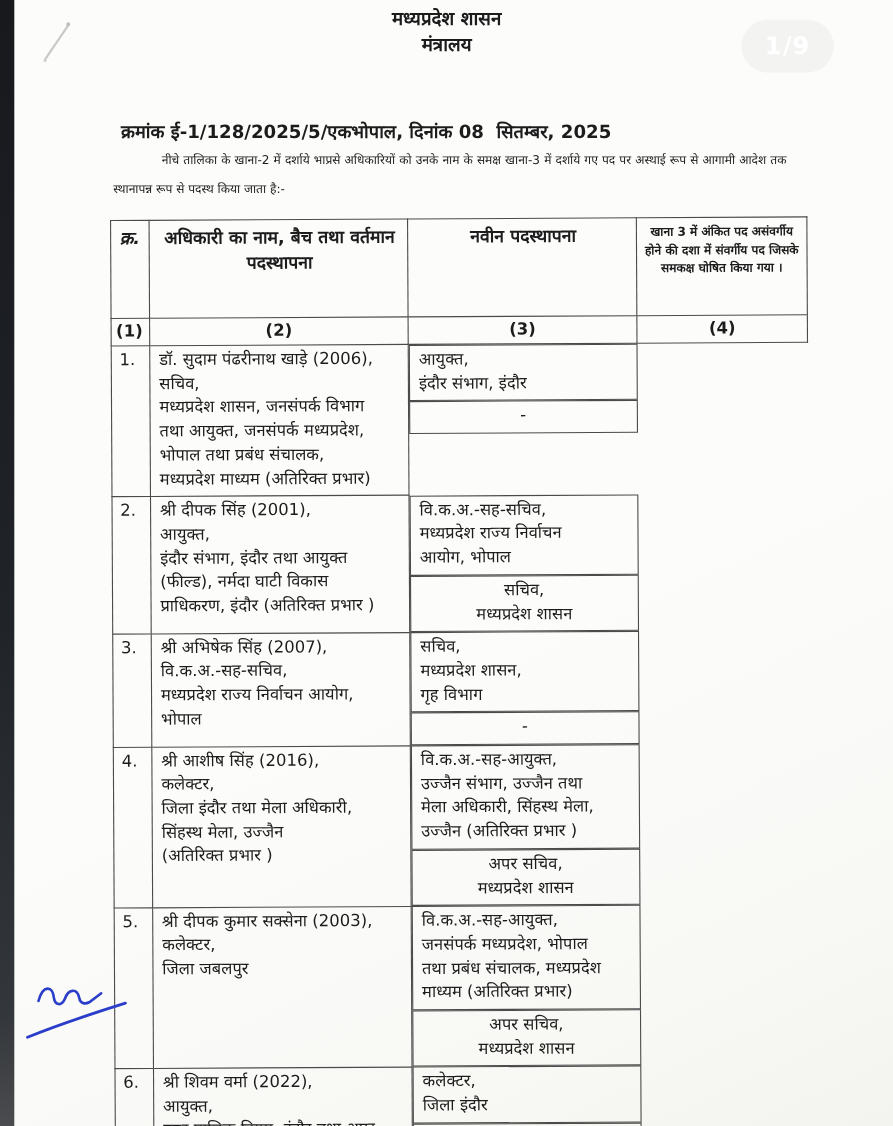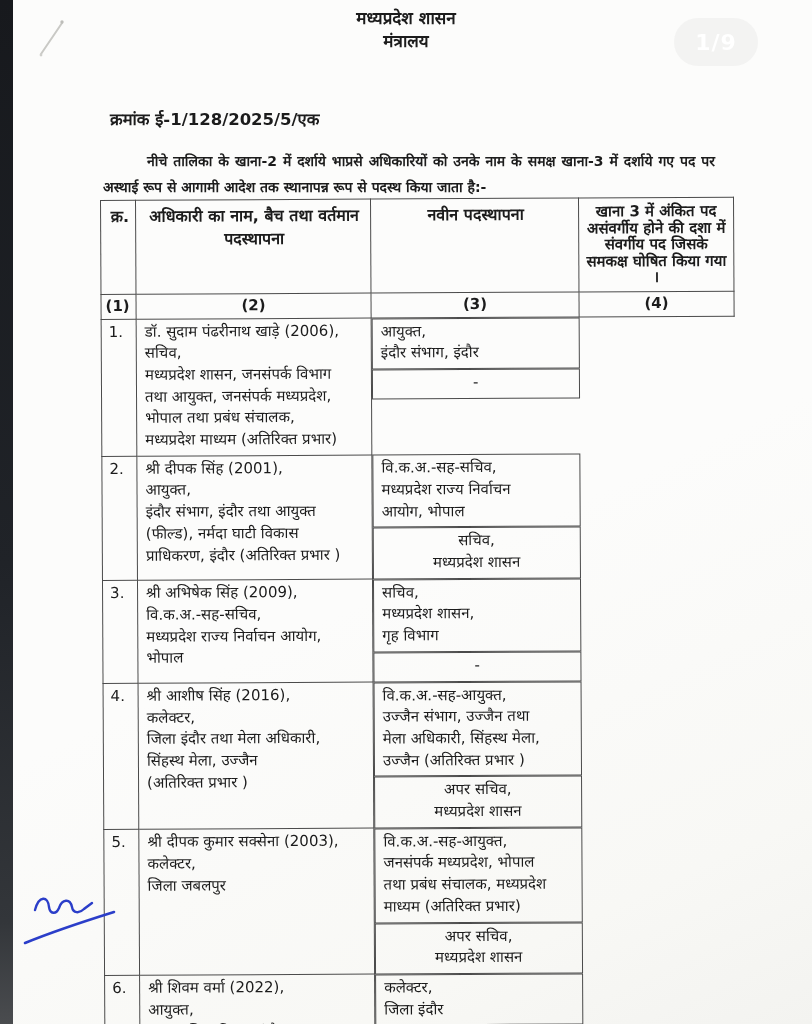--- a/index.html
+++ b/index.html
@@ -29,41 +29,41 @@
     text-align:center; font-weight:bold; font-size:17px; line-height:22.5px;
   }
   .doc-header div { margin:0; }
   .u { }
   .ref-line {
     position:absolute; top:93px; left:110px; width:604px;
     display:flex; 
     font-weight:bold; font-size:16.5px; white-space:pre;margin-top:14px;
   }
   .intro {
-    position:absolute; top:149px; left:103px; width:612px;
-    font-size:14px; line-height:25.5px; text-align:justify; text-indent:44px;font-weight:bold;
+    position:absolute; top:133px; left:103px; width:612px;
+    font-size:11px; line-height:25.5px; text-align:justify; text-indent:44px;
   }
   table.gov {
     position:absolute; top:200px; left:100px; width:633px;
     border-collapse:collapse; table-layout:fixed;
     transform:rotate(-0.3deg); transform-origin:top left;
     font-size:15px; background:transparent;
   }
   .gov th, .gov td {
     border:1px solid #4b4b4b; vertical-align:top;
     padding:2px 6px 4px 8px; line-height:21.7px;
     font-weight:normal; text-align:left;
     overflow:hidden;
   }
   .gov .head-row th {
     font-weight:bold; text-align:center; vertical-align:top;
     height:78px; font-size:16px; line-height:23px; padding-top:4px;
   }
-  .gov .head-row th.c1 { text-align:right; padding-left:6px; }
-  .gov .head-row th.c4 { font-size:15px; line-height:16.5px; padding:5px 3px;margin-left:14px; }
+  .gov .head-row th.c1 { text-align:center; padding-left:6px;font-style:italic; }
+  .gov .head-row th.c4 { font-size:11px; line-height:16.5px; padding:5px 3px;margin-left:14px; }
   .gov .num-row th { font-weight:bold; text-align:center; height:21px; padding:1px 2px 2px; line-height:20px; }
   .gov .num-row th.c1 { text-align:left; padding-left:4px; }
   .gov td.c1 { padding-left:7px; }
   .gov td.c4 { text-align:center; padding-left:3px; padding-right:3px; }
   .officer-name { font-weight:normal; display:block; }
   .lines { white-space:pre-line; display:block; }
   .sig { position:absolute; left:20px; top:874px; }
 </style>
 </head>
 <body>
@@ -82,20 +82,21 @@
     <span>1/9</span>
   </div>
 
   <div class="doc-header">
     <div>मध्यप्रदेश शासन</div>
     <div class="u">मंत्रालय</div>
   </div>
 
   <div class="ref-line">
     <span>क्रमांक ई-1/128/2025/5/एक</span>
+    <span>भोपाल, दिनांक 08  सितम्बर, 2025</span>
   </div>
 
   <div class="intro">नीचे तालिका के खाना-2 में दर्शाये भाप्रसे अधिकारियों को उनके नाम के समक्ष खाना-3 में दर्शाये गए पद पर अस्थाई रूप से आगामी आदेश तक स्थानापन्न रूप से पदस्थ किया जाता है:-</div>
 
   <table class="gov">
     <colgroup>
       <col style="width:35px">
         <col style="width:235px">
         <col style="width:208px">
         <col style="width:155px">
@@ -140,21 +141,21 @@
         </td>
         <td class="c3 lines">वि.क.अ.-सह-सचिव,
 मध्यप्रदेश राज्य निर्वाचन
 आयोग, भोपाल</td>
         <td class="c4 lines">सचिव,
 मध्यप्रदेश शासन</td>
       </tr>
       <tr>
         <td class="c1">3.</td>
         <td class="c2">
-          <span class="officer-name">श्री अभिषेक सिंह (2009),</span>
+          <span class="officer-name">श्री अभिषेक सिंह (2007),</span>
           <span class="lines">वि.क.अ.-सह-सचिव,
 मध्यप्रदेश राज्य निर्वाचन आयोग,
 भोपाल</span>
         </td>
         <td class="c3 lines">सचिव,
 मध्यप्रदेश शासन,
 गृह विभाग</td>
         <td class="c4 lines">-</td>
       </tr>
       <tr>

